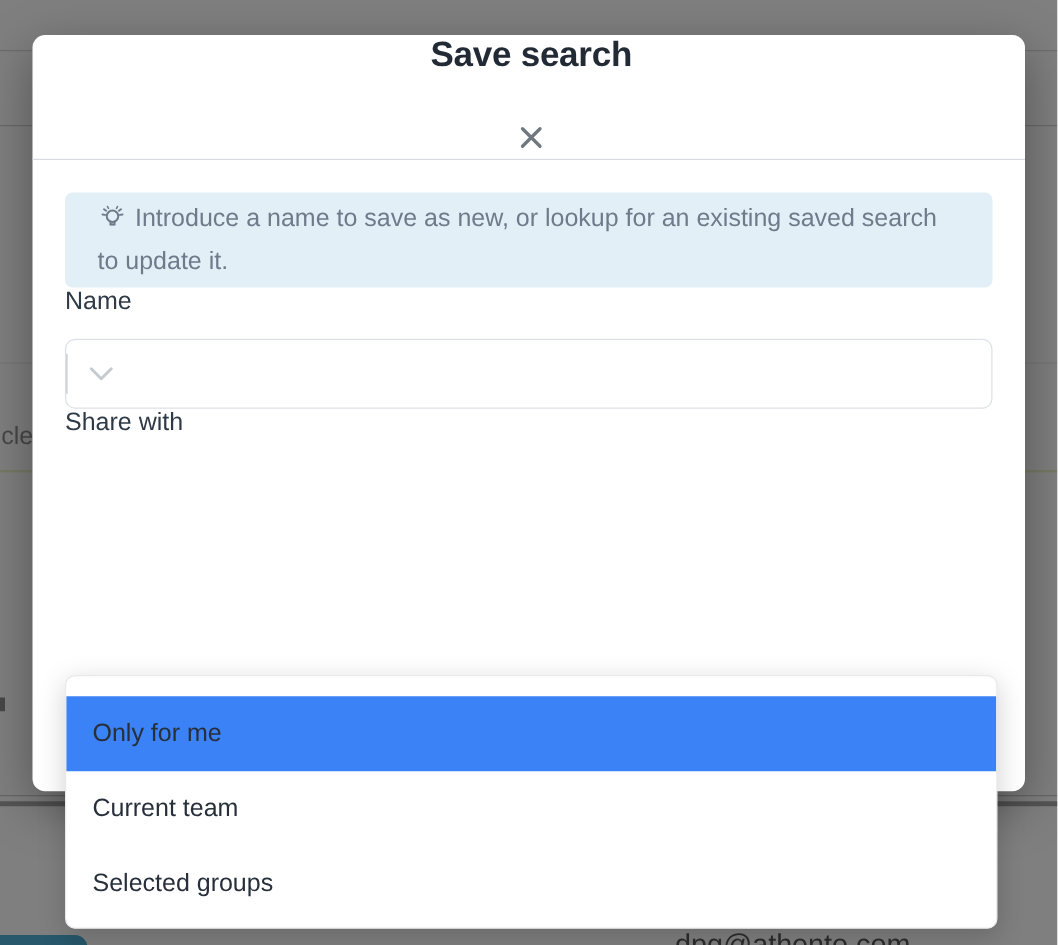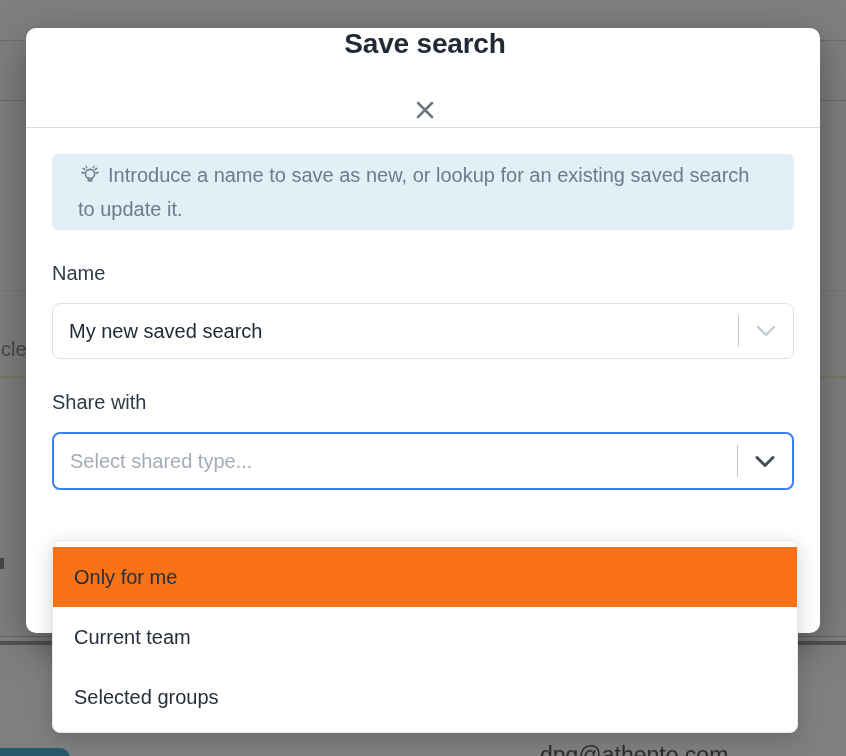--- a/index.html
+++ b/index.html
@@ -50,21 +50,21 @@
     background:none; border:none; cursor:pointer; padding:6px; line-height:0;
   }
   .modal-body { padding:26px; }
 
   .info-box {
     background:#e2eff7; border-radius:6px; padding:4px 26px;
     font-size:20px; line-height:34px; color:#6e7b8a;
   }
   .bulb-icon { vertical-align:-5px; margin-right:6px; }
 
-  .field-label { margin-top:32px; font-size:20px; color:#2f3a47; }
+  .field-label { font-size:20px; color:#2f3a47; }
 
   .input-wrap {
     margin-top:18px; position:relative; height:56px;
     border:1px solid #dde1e6; border-radius:8px; background:#fff;
     display:flex; align-items:center;
   }
   .input-wrap.focused { height:58px; border:2px solid #3d7ff7; }
   .text-input {
     flex:1; height:100%; border:none; outline:none; background:transparent;
     padding:0 16px; font-size:20px; color:#1f2835;
@@ -81,21 +81,21 @@
   .dropdown {
     position:absolute; left:52px; top:540px; width:746px;
     background:#fff; border:1px solid #e7e9ec; border-radius:8px;
     box-shadow:0 6px 22px rgba(0,0,0,0.18);
     padding:6px 0 5px 0; overflow:hidden;
   }
   .option {
     height:60px; display:flex; align-items:center; padding:0 21px;
     font-size:20px; color:#272f3b; cursor:pointer;
   }
-  .option.highlighted { background:#f97316; }
+  .option.highlighted { background:#3b82f6;margin-top:10px; }
 </style>
 </head>
 <body>
 
 <div class="page-bg">
   <div class="bg-line l40"></div>
   <div class="bg-line l100"></div>
   <div class="bg-line l290"></div>
   <div class="bg-line l377"></div>
   <div class="bg-line l636"></div>
@@ -130,44 +130,32 @@
         <path d="M18.8 5.4 L17.1 6.6"></path>
         <path d="M20.0 9.6 L18.0 9.9"></path>
         <path d="M8.0 3.2 L8.8 4.8" stroke-width="1.3"></path>
         <path d="M16.0 3.2 L15.2 4.8" stroke-width="1.3"></path>
       </svg><span>Introduce a name to save as new, or lookup for an existing saved search to update it.</span>
     </div>
 
     <div class="field-label">Name</div>
 
     <div class="input-wrap">
-      <input class="text-input" type="text" value="My new saved search" style="">
       <span class="suffix">
         <span class="divider"></span>
         <span class="chev">
           <svg width="20" height="12" viewBox="0 0 20 12" fill="none">
             <path d="M2 2 L10 10 L18 2" stroke="#c6cbd2" stroke-width="2.4" stroke-linecap="round" stroke-linejoin="round"></path>
           </svg>
         </span>
       </span>
     </div>
 
     <div class="field-label">Share with</div>
 
-    <div class="input-wrap focused">
-      <input class="text-input" type="text" placeholder="Select shared type..." style="">
-      <span class="suffix">
-        <span class="divider"></span>
-        <span class="chev">
-          <svg width="20" height="13" viewBox="0 0 20 13" fill="none">
-            <path d="M2 2.5 L10 10.5 L18 2.5" stroke="#474e57" stroke-width="3" stroke-linecap="round" stroke-linejoin="round"></path>
-          </svg>
-        </span>
-      </span>
-    </div>
 
   </div>
 </div>
 
 <div class="dropdown">
   <div class="option highlighted">Only for me</div>
   <div class="option">Current team</div>
   <div class="option">Selected groups</div>
 </div>
 

